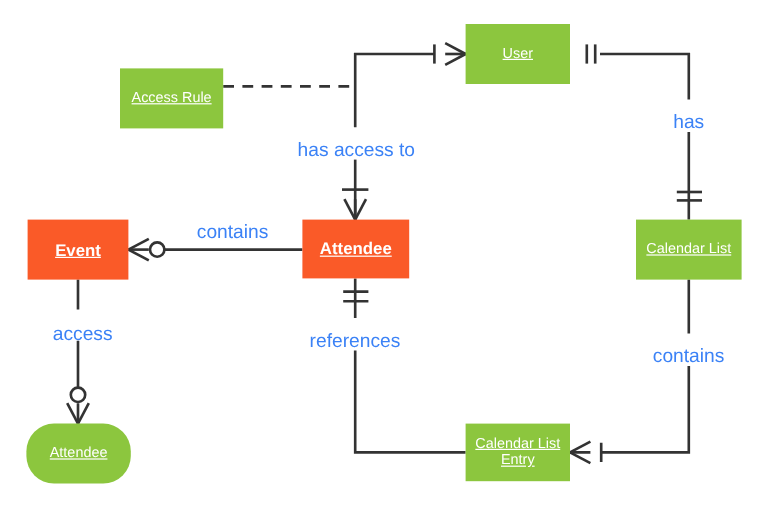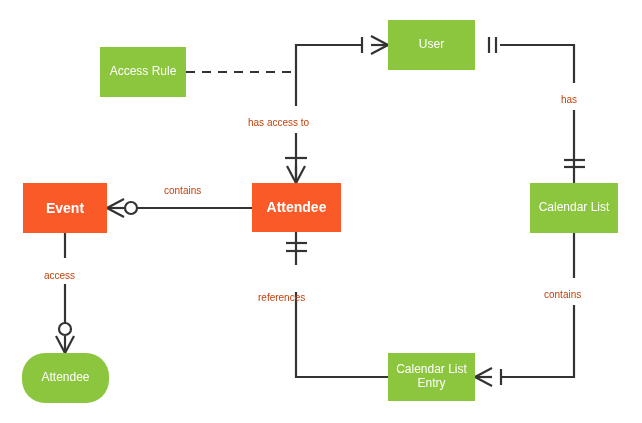--- a/index.html
+++ b/index.html
@@ -24,26 +24,27 @@
   .entity{
     position:absolute;
     display:flex;
     align-items:center;
     justify-content:center;
     text-align:center;
     color:#ffffff;
     line-height:1.15;
     box-sizing:border-box;
     z-index:3;
+    text-decoration:underline;
   }
   .entity span{display:block;width:100%;}
   .edge-label{
     position:absolute;
-    color:#c2410c;
-    font-size:10px;
+    color:#3b82f6;
+    font-size:16px;
     white-space:nowrap;
     z-index:4;
     background:transparent;
   }
 </style>
 </head>
 <body>
 
 <div id="canvas">
 
@@ -127,21 +128,21 @@
   </div>
 
   <div class="entity" style="left:252px; top:183px; width:89px; height:49px; background:#FA5A28; font-size:14px; font-weight:bold;">
     <span>Attendee</span>
   </div>
 
   <div class="entity" style="left:388px; top:20px; width:87px; height:50px; background:#8CC63E; font-size:12px;">
     <span>User</span>
   </div>
 
-  <div class="entity" style="left:100px; top:47px; width:86px; height:50px; background:#8CC63E; font-size:12px;">
+  <div class="entity" style="left:100px; top:57px; width:86px; height:50px; background:#8CC63E; font-size:12px;">
     <span>Access Rule</span>
   </div>
 
   <div class="entity" style="left:530px; top:183px; width:88px; height:50px; background:#8CC63E; font-size:12px;">
     <span>Calendar List</span>
   </div>
 
   <div class="entity" style="left:22px; top:353px; width:87px; height:50px; background:#8CC63E; font-size:12px;border-radius:23px;">
     <span>Attendee</span>
   </div>
@@ -160,21 +161,21 @@
   </div>
 
   <div class="edge-label" style="left:561px; top:94px;">
     <span>has</span>
   </div>
 
   <div class="edge-label" style="left:544px; top:289px;">
     <span>contains</span>
   </div>
 
-  <div class="edge-label" style="left:258px; top:276px;margin-top:16px;">
+  <div class="edge-label" style="left:258px; top:276px;">
     <span>references</span>
   </div>
 
   <div class="edge-label" style="left:44px; top:270px;">
     <span>access</span>
   </div>
 
 </div>
 
 </body></html>

